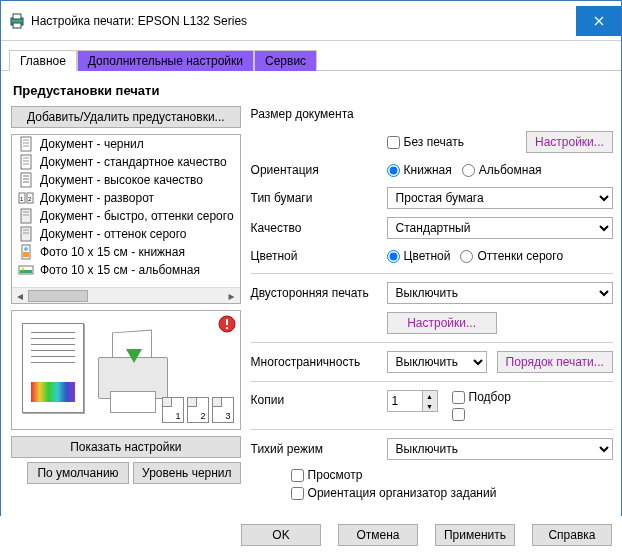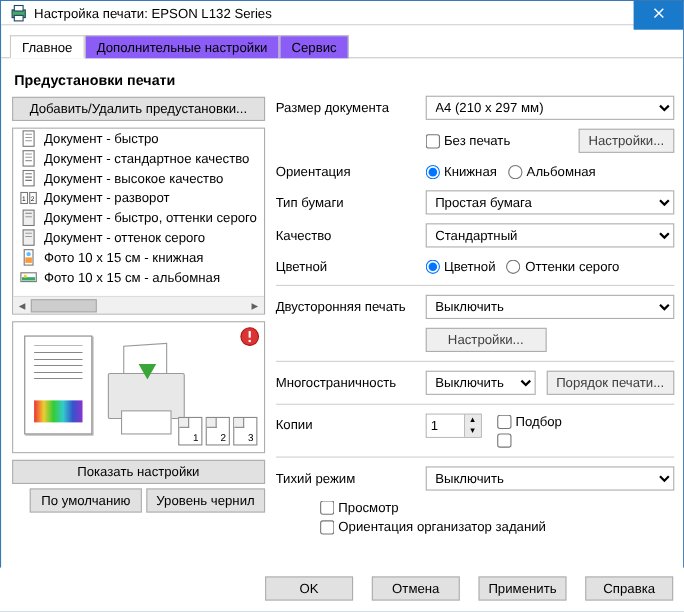--- a/index.html
+++ b/index.html
@@ -9,21 +9,21 @@
     font-size: 12px;
     background:#fff;
     color:#000;
     width:622px;
     height:556px;
     overflow:hidden;
     border:1px solid #3a78b5;
   }
   
   .titlebar {
-    height:22px;
+    height:40px;
     background:#fff;
     border-bottom:1px solid #d0d0d0;
     display:flex;
     align-items:center;
     padding:0 0 0 8px;
   }
   .titlebar .ticon { width:16px; height:16px; margin-right:6px; }
   .titlebar .ttext { flex:1; font-size:12px; color:#000; }
   .titlebar .closebtn {
     width:45px; height:30px; background:#1979ca; color:#fff;
@@ -73,21 +73,21 @@
     padding:2px 8px;
     font-size:12px;
     font-family:inherit;
     min-height:22px;
     display:inline-flex;
     align-items:center;
     justify-content:center;
     white-space:nowrap;
   }
   .btn:disabled, .btn.disabled {
-    color:#404040;
+    color:#a21caf;
     background:#efefef;
   }
   .btn.full { width:100%; }
   
   .presetlist {
     border:1px solid #adadad;
     background:#fff;
     height:170px;
     margin-top:6px;
     overflow:hidden;
@@ -225,21 +225,21 @@
     <button class="btn full">Добавить/Удалить предустановки...</button>
 
     <div class="presetlist">
       <div class="pitem">
         <span class="picon"><svg viewBox="0 0 16 16">
               <rect x="3" y="1" width="10" height="14" fill="#fff" stroke="#777"></rect>
               <line x1="5" y1="4" x2="11" y2="4" stroke="#999"></line>
               <line x1="5" y1="7" x2="11" y2="7" stroke="#999"></line>
               <line x1="5" y1="10" x2="11" y2="10" stroke="#999"></line>
             </svg></span>
-        <span>Документ - быстро</span>
+        <span>Документ - чернил</span>
       </div>
       <div class="pitem">
         <span class="picon"><svg viewBox="0 0 16 16">
               <rect x="3" y="1" width="10" height="14" fill="#fff" stroke="#777"></rect>
               <line x1="5" y1="4" x2="11" y2="4" stroke="#999"></line>
               <line x1="5" y1="7" x2="11" y2="7" stroke="#999"></line>
               <line x1="5" y1="10" x2="11" y2="10" stroke="#999"></line>
             </svg></span>
         <span>Документ - стандартное качество</span>
       </div>
@@ -333,25 +333,20 @@
         <button class="btn">Уровень чернил</button>
       </div>
     </div>
   </div>
 
   <div class="rightcol">
     <div style="height:24px"></div>
 
     <div class="rrow">
       <div class="lbl">Размер документа</div>
-      <div class="field">
-        <select>
-          <option>A4 (210 x 297 мм)</option>
-        </select>
-      </div>
     </div>
 
     <div class="rrow">
       <div class="lbl"></div>
       <div class="field">
         <label class="checkbox">
           <input type="checkbox" style="">
           <span>Без печать</span>
         </label>
         <div style="flex:1"></div>

